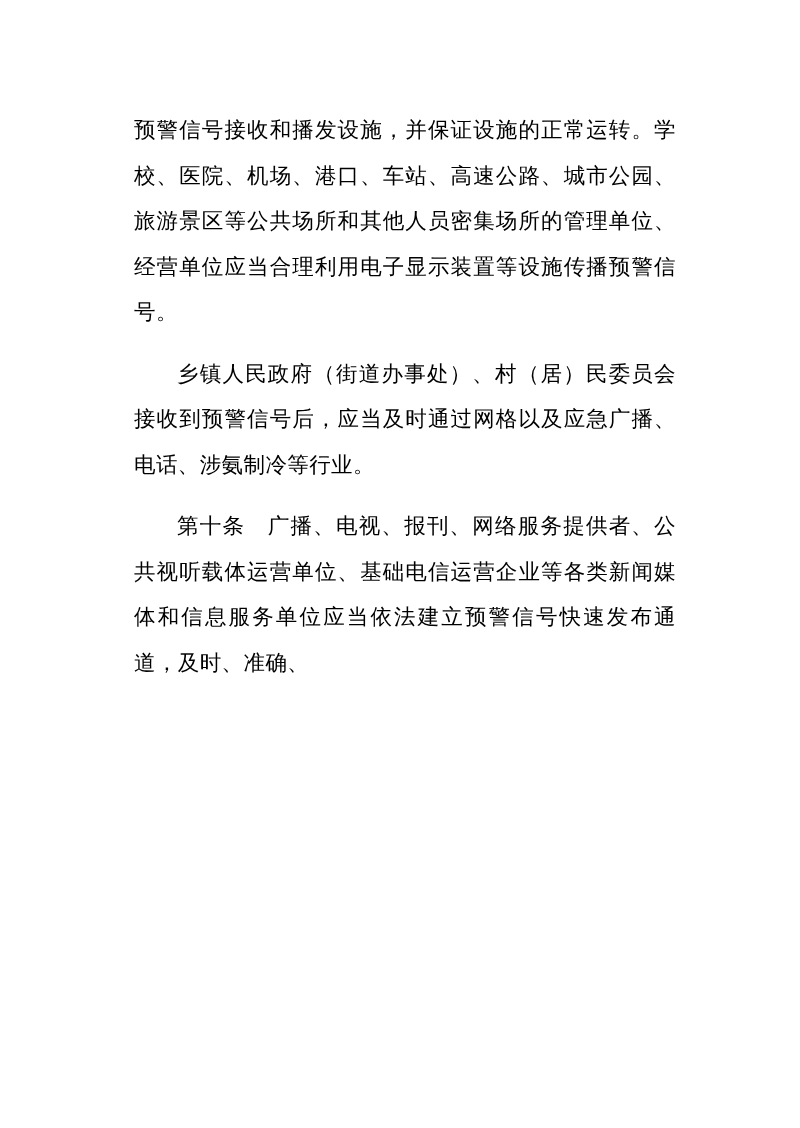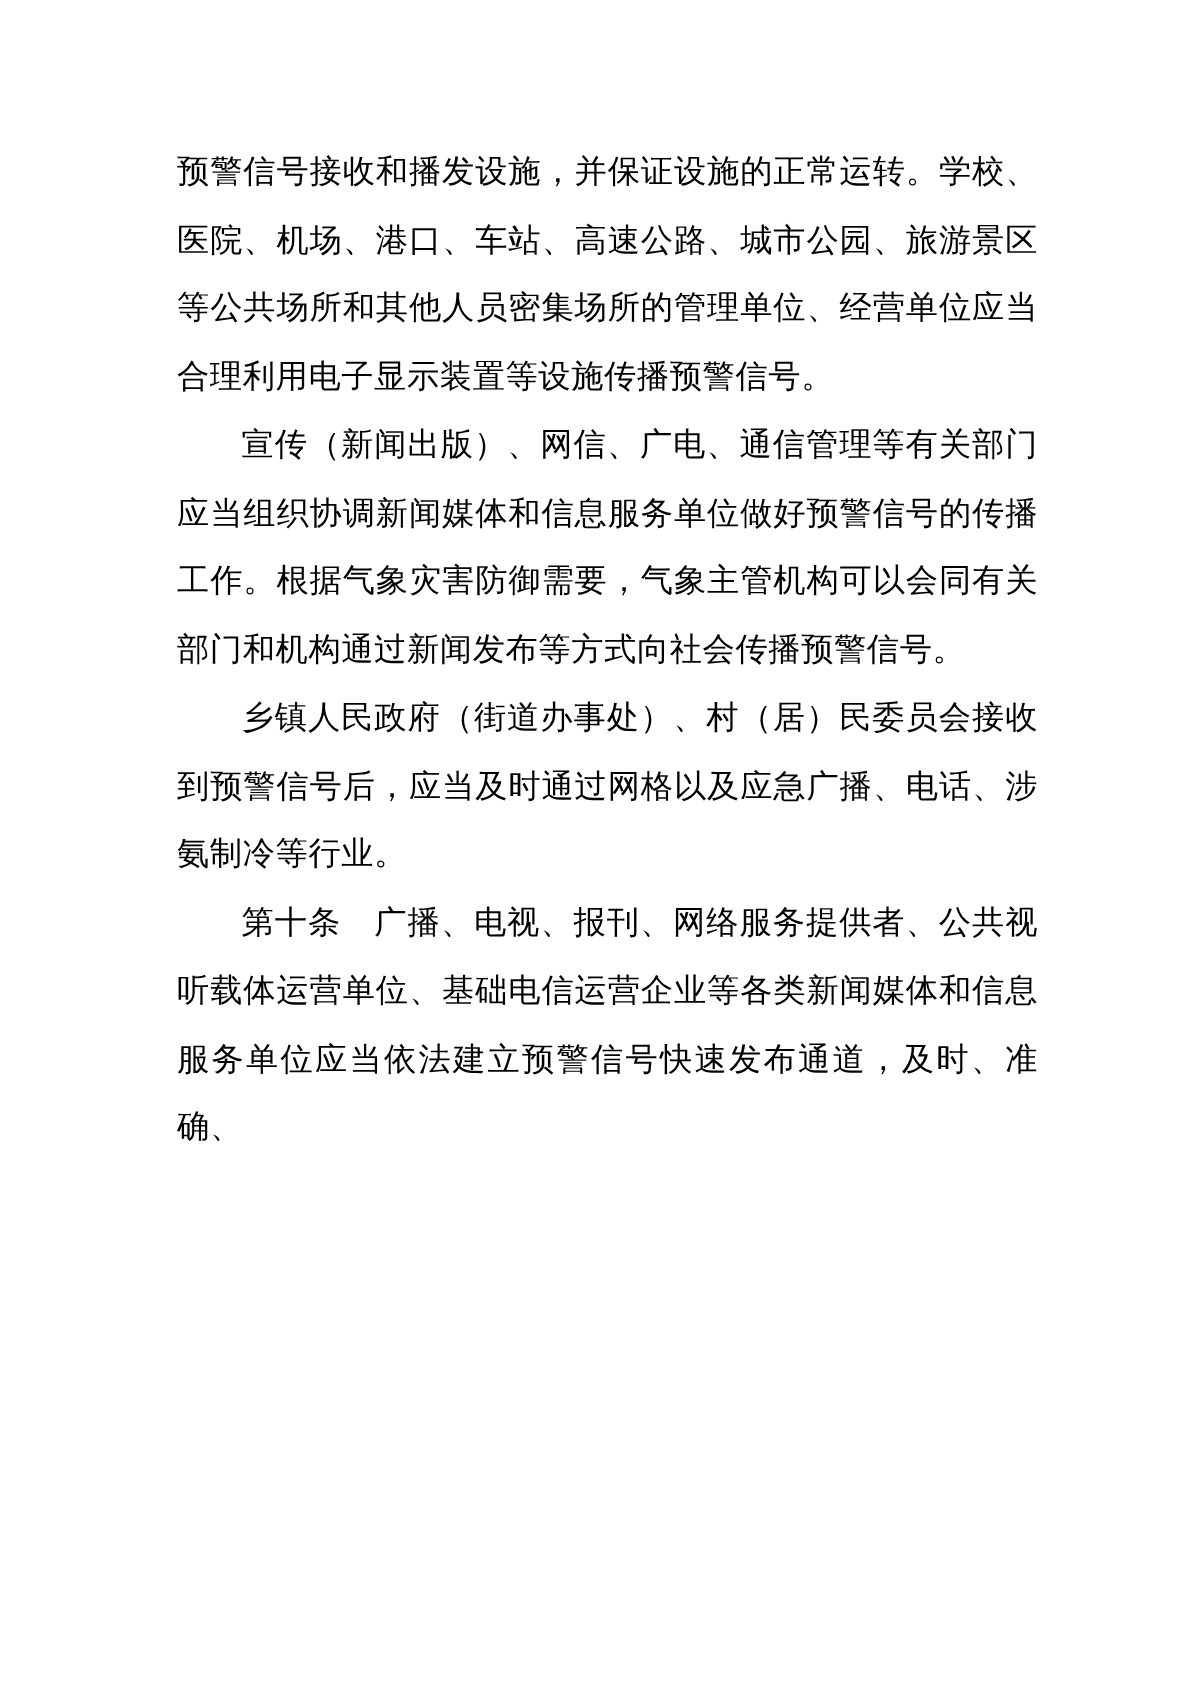--- a/index.html
+++ b/index.html
@@ -24,31 +24,30 @@
   }
   .doc-body {
     font-size: 21.5px;
     line-height: 45.5px;
     text-align: justify;
     text-justify: inter-ideograph;
     letter-spacing: 0.4px;
     color: #000000;
   }
   .para {
-    margin: 0;
+    margin: 16px;
     text-indent: 0;
     white-space: normal;
   }
   .para.indent {
     text-indent: 2em;
   }
 </style>
 </head>
 <body>
 
 <div class="page">
   <div class="doc-body">
     <p class="para">预警信号接收和播发设施，并保证设施的正常运转。学校、医院、机场、港口、车站、高速公路、城市公园、旅游景区等公共场所和其他人员密集场所的管理单位、经营单位应当合理利用电子显示装置等设施传播预警信号。</p>
-    <p class="para indent">宣传（新闻出版）、网信、广电、通信管理等有关部门应当组织协调新闻媒体和信息服务单位做好预警信号的传播工作。根据气象灾害防御需要，气象主管机构可以会同有关部门和机构通过新闻发布等方式向社会传播预警信号。</p>
     <p class="para indent">乡镇人民政府（街道办事处）、村（居）民委员会接收到预警信号后，应当及时通过网格以及应急广播、电话、涉氨制冷等行业。</p>
     <p class="para indent">第十条　广播、电视、报刊、网络服务提供者、公共视听载体运营单位、基础电信运营企业等各类新闻媒体和信息服务单位应当依法建立预警信号快速发布通道，及时、准确、</p>
   </div>
 </div>
 
 </body></html>

